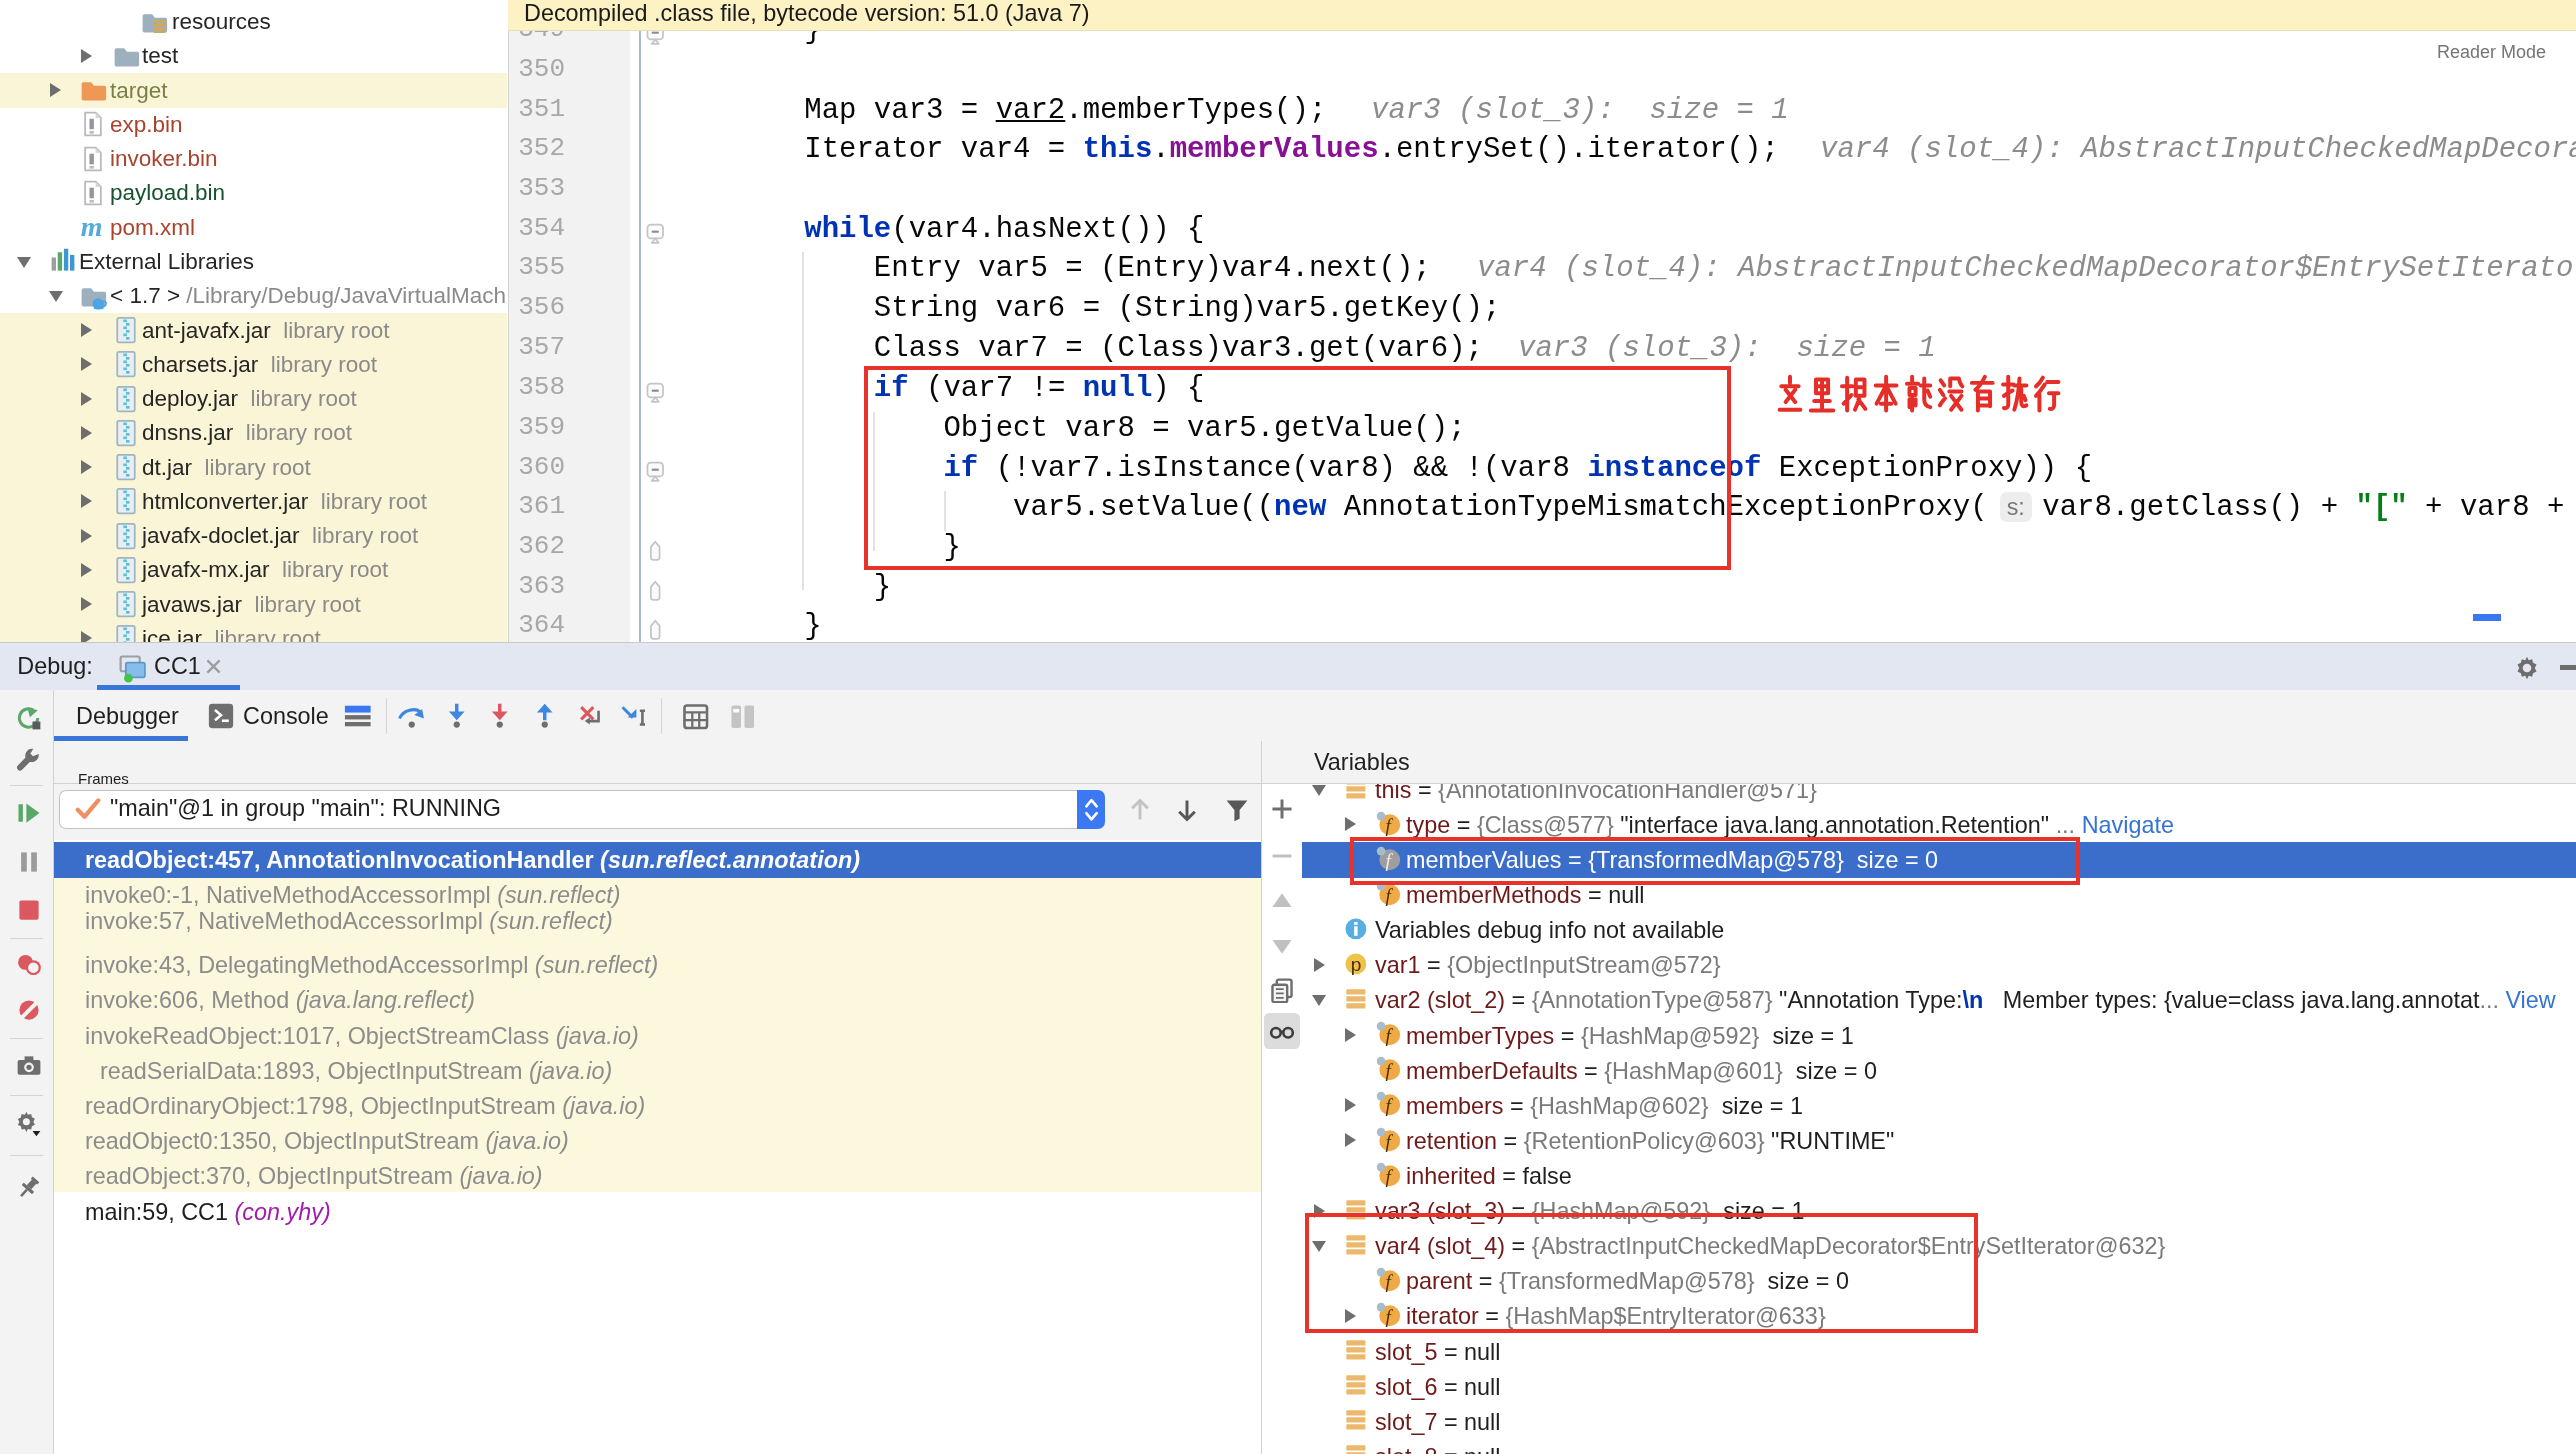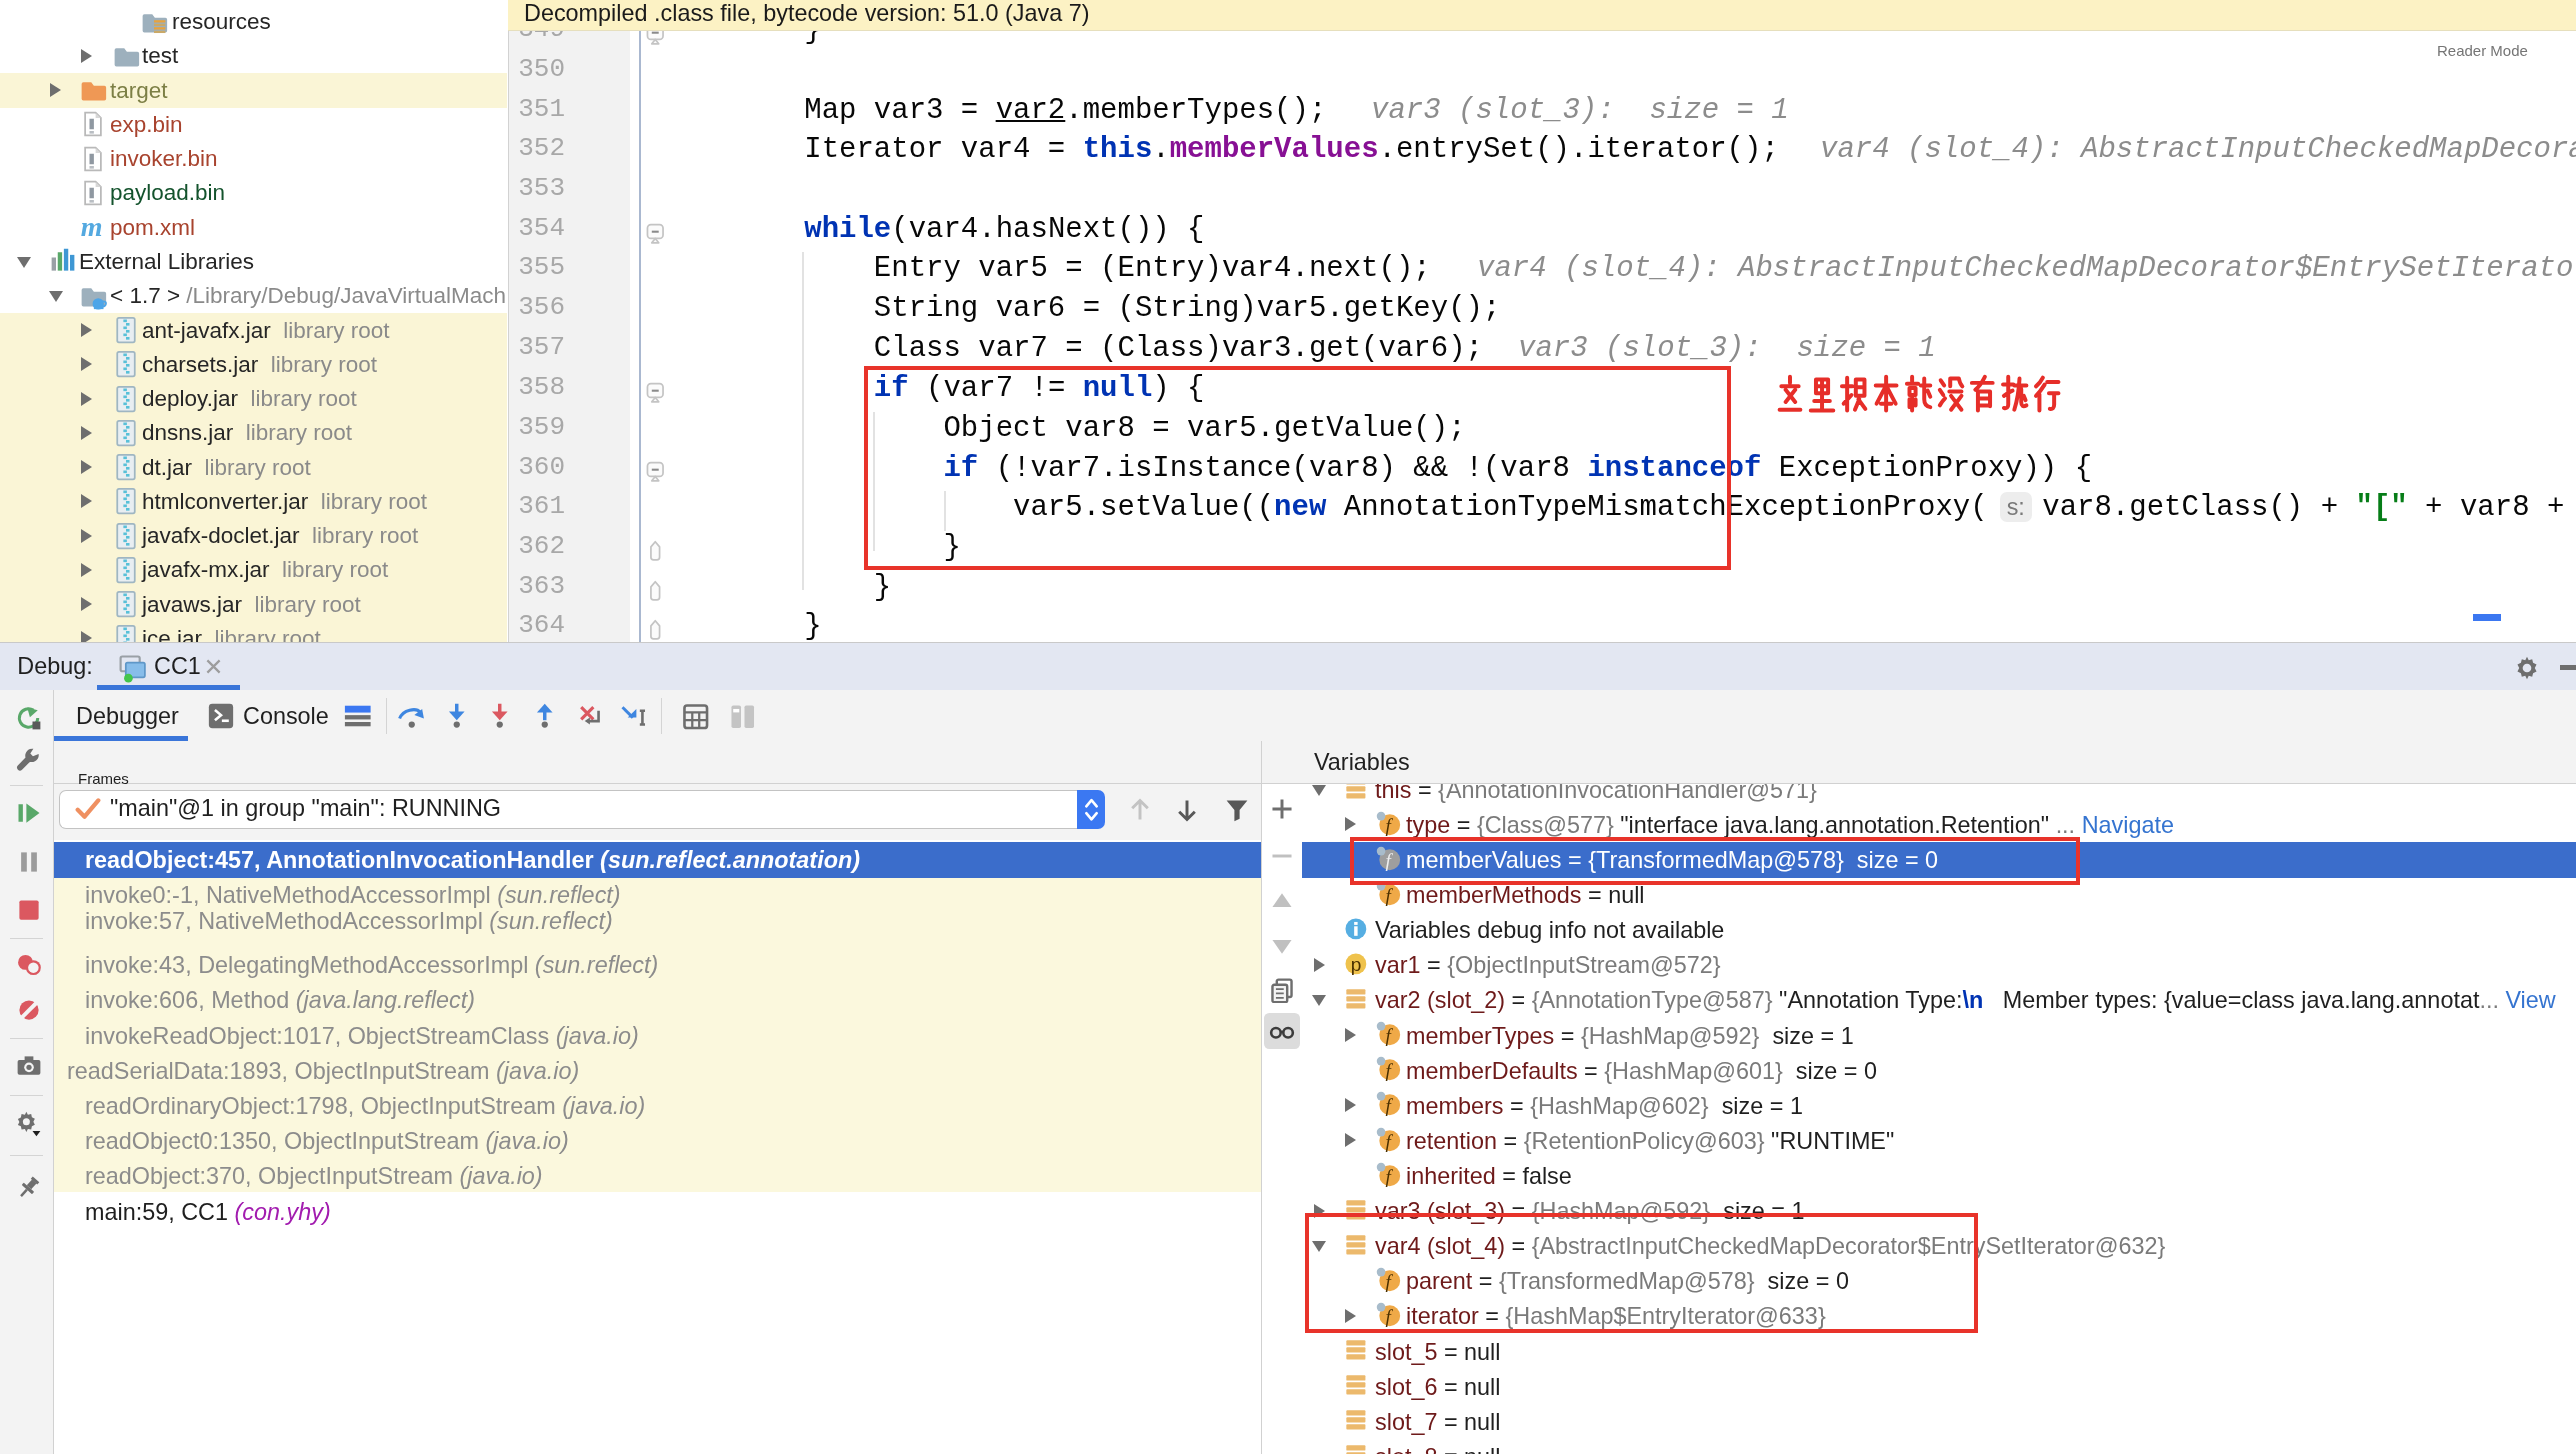--- a/index.html
+++ b/index.html
@@ -22,21 +22,21 @@
 .vname{color:#6e1a1a}
 .vval{color:#7a7a7a}
 .it{font-style:italic}
 .sep{position:absolute;left:10.4px;width:33px;height:0;border-top:1.7px solid #d4d4d4}
 </style></head><body>
 
 <div class="a" style="left:508px;top:0;width:2068px;height:30px;background:#fcf2c4;border-bottom:0.9px solid #e6dfbd;z-index:3"></div>
 <div class="a" style="left:524px;top:-4.3px;width:1040px;height:35px;line-height:35px;font-size:23.4px;color:#1a1a1a;z-index:4">Decompiled .class file, bytecode version: 51.0 (Java 7)</div>
 <div class="a" style="left:508px;top:30px;width:122px;height:613px;background:#f2f2f2"></div>
 <div class="a" style="left:639px;top:30px;width:1.7px;height:613px;background:#aab8d0"></div>
-<div class="a" style="left:2437px;top:42px;font-size:15px;color:#757575;white-space:nowrap">Reader Mode</div>
+<div class="a" style="left:2437px;top:42px;font-size:18px;color:#757575;white-space:nowrap">Reader Mode</div>
 <div class="a" style="left:2473px;top:614px;width:28px;height:7px;background:#3b77f1"></div>
 <div class="ln" style="top:14px">349</div>
 <div class="ln" style="top:54px">350</div>
 <div class="ln" style="top:94px">351</div>
 <div class="ln" style="top:133px">352</div>
 <div class="ln" style="top:173px">353</div>
 <div class="ln" style="top:213px">354</div>
 <div class="ln" style="top:252px">355</div>
 <div class="ln" style="top:292px">356</div>
 <div class="ln" style="top:332px">357</div>
@@ -474,21 +474,21 @@
     </svg></div>
 <div class="a" style="left:54px;top:840px;width:1207px;height:615px;background:#fff"></div>
 <div class="a" style="left:54px;top:876px;width:1207px;height:316px;background:#fbf8dd"></div>
 <div class="a" style="left:54px;top:842px;width:1207px;height:36px;background:#3b6dcb"></div>
 <div class="frow" style="top:842px;color:#fff;font-weight:bold"><span style="padding-left:31px">readObject:457, AnnotationInvocationHandler <span class="it" style="font-weight:bold">(sun.reflect.annotation)</span></span></div>
 <div class="frow" style="top:877px;color:#8c8c8c"><span style="padding-left:31px">invoke0:-1, NativeMethodAccessorImpl <span class="it">(sun.reflect)</span></span></div>
 <div class="frow" style="top:903px;color:#8c8c8c"><span style="padding-left:31px">invoke:57, NativeMethodAccessorImpl <span class="it">(sun.reflect)</span></span></div>
 <div class="frow" style="top:947px;color:#8c8c8c"><span style="padding-left:31px">invoke:43, DelegatingMethodAccessorImpl <span class="it">(sun.reflect)</span></span></div>
 <div class="frow" style="top:982px;color:#8c8c8c"><span style="padding-left:31px">invoke:606, Method <span class="it">(java.lang.reflect)</span></span></div>
 <div class="frow" style="top:1018px;color:#8c8c8c"><span style="padding-left:31px">invokeReadObject:1017, ObjectStreamClass <span class="it">(java.io)</span></span></div>
-<div class="frow" style="top:1053px;color:#8c8c8c"><span style="padding-left:13px">readSerialData:1893, ObjectInputStream <span class="it">(java.io)</span></span></div>
+<div class="frow" style="top:1053px;color:#8c8c8c"><span style="padding-left:46px">readSerialData:1893, ObjectInputStream <span class="it">(java.io)</span></span></div>
 <div class="frow" style="top:1088px;color:#8c8c8c"><span style="padding-left:31px">readOrdinaryObject:1798, ObjectInputStream <span class="it">(java.io)</span></span></div>
 <div class="frow" style="top:1123px;color:#8c8c8c"><span style="padding-left:31px">readObject0:1350, ObjectInputStream <span class="it">(java.io)</span></span></div>
 <div class="frow" style="top:1158px;color:#8c8c8c"><span style="padding-left:31px">readObject:370, ObjectInputStream <span class="it">(java.io)</span></span></div>
 <div class="frow" style="top:1194px;color:#1f1f1f"><span style="padding-left:31px">main:59, CC1 <span class="it" style="color:#a21caf">(con.yhy)</span></span></div>
 <div class="a" style="left:1261px;top:741px;width:0.9px;height:713px;background:#d1d1d1"></div>
 <div class="a" style="left:1262px;top:741px;width:1314px;height:42px;background:#f3f3f3;border-bottom:0.9px solid #d1d1d1"></div>
 <div class="a" style="left:1314px;top:745px;height:35px;line-height:35px;font-size:23.4px;color:#1f1f1f">Variables</div>
 <div class="a" style="left:1269px;top:796px"><svg width="26" height="26" viewBox="0 0 30 30">
       <path d="M15 4 V26 M4 15 H26" stroke="#6e6e6e" stroke-width="3.4"></path>
     </svg></div>

